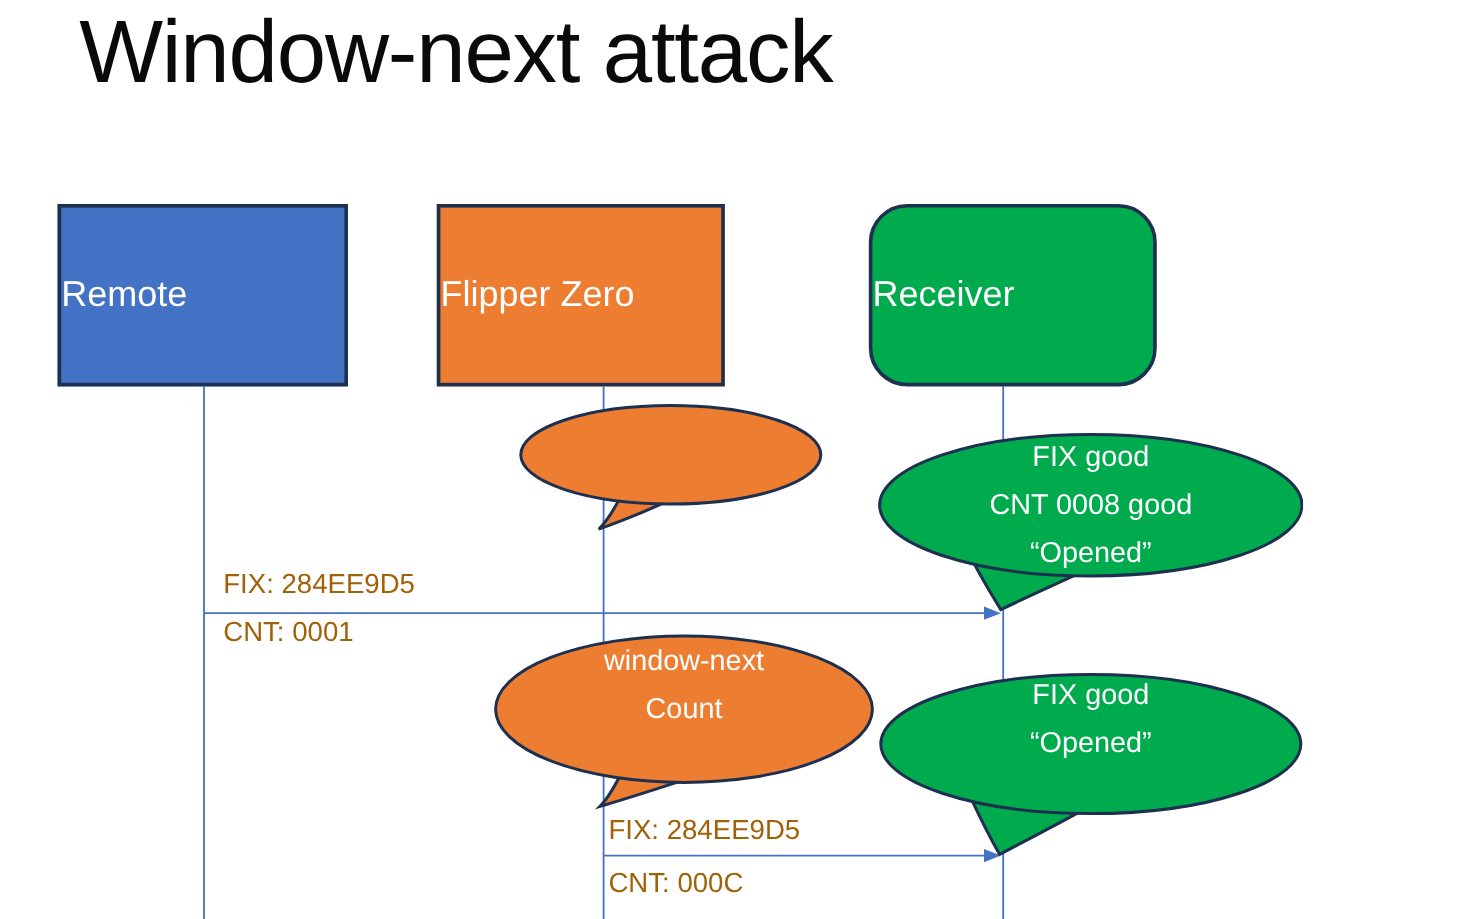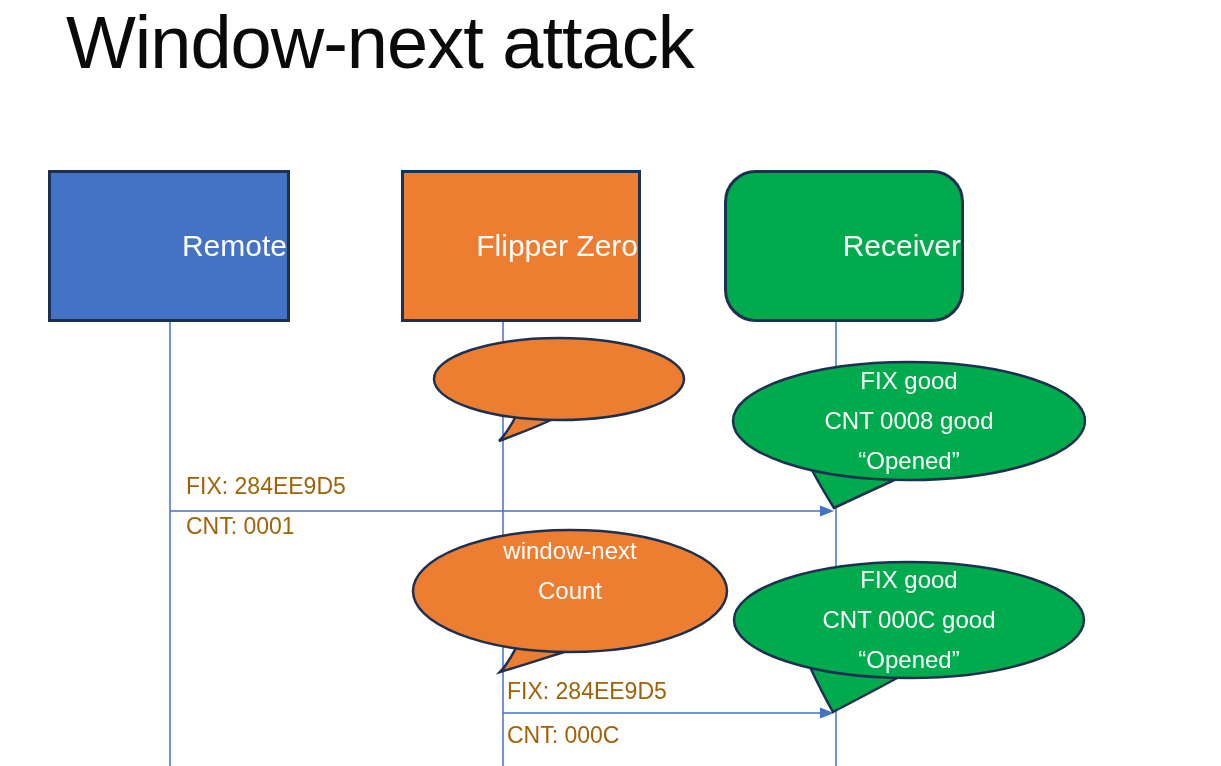--- a/index.html
+++ b/index.html
@@ -17,25 +17,25 @@
     color:var(--ink); white-space:nowrap;
   }
   svg.layer{position:absolute; left:0; top:0;}
   .line{stroke:var(--connector); stroke-width:1.5; fill:none;}
   .head{fill:var(--connector); stroke:none;}
   .shape-orange{fill:var(--orange); stroke:var(--navy); stroke-width:2.5;}
   .shape-green{fill:var(--green); stroke:var(--navy); stroke-width:2.5;}
   .actor{
     position:absolute; top:170px; height:152px; width:242px;
     border:3px solid var(--navy); box-sizing:border-box;
-    display:flex; align-items:center; justify-content:flex-end;
+    display:flex; align-items:center; justify-content:flex-start;
   }
   .actor span{color:#fff; font-size:30px; font-weight:400;}
   .actor-remote{left:48px; background:var(--blue);}
-  .actor-flipper{left:401px; width:240px; background:var(--orange);}
+  .actor-flipper{left:364px; width:240px; background:var(--orange);}
   .actor-receiver{left:724px; width:240px; background:var(--green);border-radius:32px;}
   .bubble-text{
     position:absolute; color:#fff; font-size:24px; line-height:40px;
     text-align:center; pointer-events:none;
   }
   .bubble-text span{display:block;}
   .msg-label{
     position:absolute; color:#a16207; font-size:23px; line-height:30px; white-space:nowrap;
   }
 </style>
@@ -97,21 +97,20 @@
     <span>FIX good</span>
     <span>CNT 0008 good</span>
     <span>“Opened”</span>
   </div>
   <div class="bubble-text" style="left:440px; top:531px; width:260px;">
     <span>window-next</span>
     <span>Count</span>
   </div>
   <div class="bubble-text" style="left:779px; top:560px; width:260px;">
     <span>FIX good</span>
-    <span>CNT 000C good</span>
     <span>“Opened”</span>
   </div>
 
   <div class="msg-label" style="left:186px; top:471px;">FIX: 284EE9D5</div>
   <div class="msg-label" style="left:186px; top:511px;">CNT: 0001</div>
   <div class="msg-label" style="left:507px; top:676px;">FIX: 284EE9D5</div>
   <div class="msg-label" style="left:507px; top:720px;">CNT: 000C</div>
 
 </div>
 

